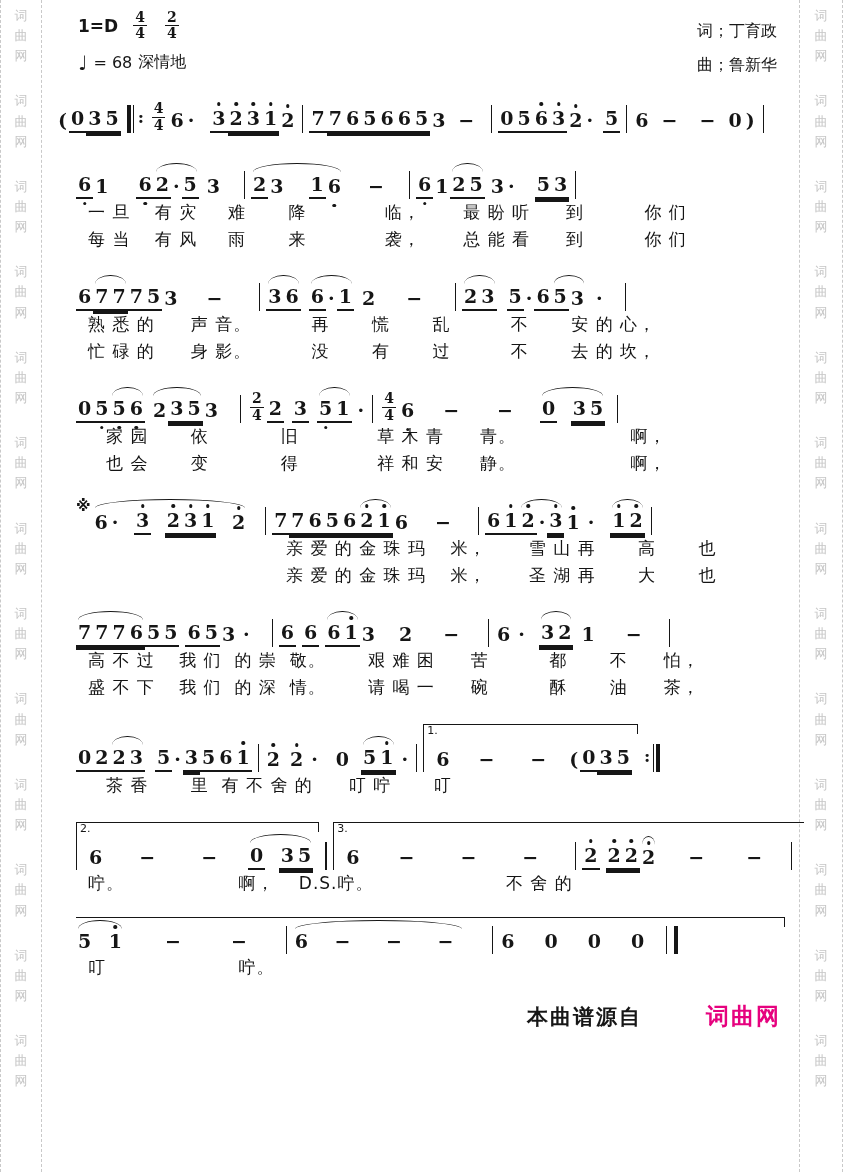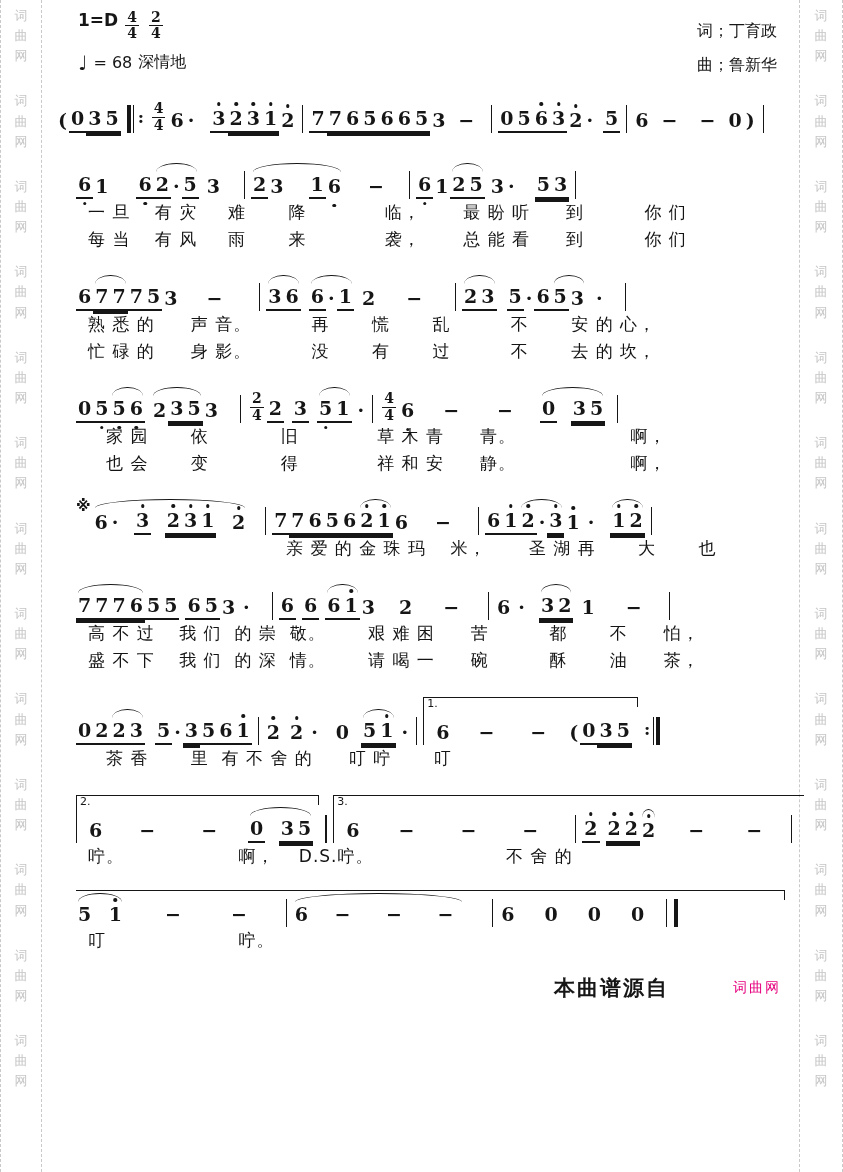--- a/index.html
+++ b/index.html
@@ -10,21 +10,21 @@
         align-items:center;padding-top:6px;box-sizing:border-box;}
   .rail-left{left:0;width:42px;border-left:1px dashed #c9c9c9;border-right:1px dashed #c9c9c9;}
   .rail-right{right:0;width:44px;border-left:1px dashed #c9c9c9;border-right:1px dashed #c9c9c9;}
   .wm-group{margin-bottom:25px;text-align:center;}
   .wm-group div{font-size:13px;line-height:1.55;color:#c6c6c6;}
   
   .content{position:absolute;left:56px;right:58px;top:0;}
   .site{margin:14px 0 0 8px;font:15px "DejaVu Sans Mono",monospace;color:#2f2f2f;}
   .title{text-align:center;margin-top:26px;font-size:36px;font-weight:800;letter-spacing:3px;}
   .meta{display:flex;justify-content:space-between;align-items:flex-start;margin:10px 8px 6px 22px;}
-  .meta-left .keyline{display:flex;align-items:flex-start;gap:4px;font-weight:bold;font-size:17px;}
+  .meta-left .keyline{display:flex;align-items:center;gap:12px;font-weight:bold;font-size:17px;}
   .meta-left .tempoline{display:flex;align-items:center;gap:6px;margin-top:9px;font-size:16px;}
   .tempo-note{font-size:20px;font-weight:bold;}
   .meta-right{text-align:right;font-size:16px;line-height:2.1;padding-top:4px;}
   .frac{display:inline-flex;flex-direction:column;align-items:center;
         font:700 14px "DejaVu Serif",serif;line-height:1.1;margin:0 3px;}
   .frac .fn{border-bottom:1.4px solid #161616;padding:0 2px;}
   .frac .fd{padding:0 2px;}
   
   #score{margin:14px 0 0 0;}
   .system{margin:0 0 20px 20px;}
@@ -65,21 +65,21 @@
   .volta::after{content:"";position:absolute;right:0;top:0;height:9px;border-right:1.6px solid #161616;}
   .volta.open::after{display:none;}
   .volta.grow{flex:1;}
   .vlabel{position:absolute;top:0;left:3px;font:400 11px "DejaVu Sans",sans-serif;line-height:1;}
   .lyrics-row{white-space:pre;font-size:17px;line-height:27px;letter-spacing:1px;
         margin-left:12px;color:#141414;}
   
   .footer{display:flex;justify-content:flex-end;align-items:center;gap:64px;
         margin-top:12px;padding-right:4px;}
   .src{font-size:21px;font-weight:800;letter-spacing:2px;}
-  .brand{font-size:14px;font-weight:400;letter-spacing:2px;}
+  .brand{font-size:23px;font-weight:700;letter-spacing:2px;}
 </style>
 </head>
 <body>
 
 <div class="page">
 
   <div class="rail rail-left" id="railL">
       <div class="wm-group">
         <div>词</div>
         <div>曲</div>
@@ -579,20 +579,21 @@
             <span class="unit">
               <span class="tok">·</span>
             </span>
             <span class="gap" style="width: 14px;"></span>
             <span class="unit slur">
               <span class="tok u2 da">1</span>
               <span class="tok u2 da">2</span>
             </span>
             <span class="bar t"></span>
           </div>
+          <div class="lyrics-row">　　　　　　　　　　　亲 爱 的 金 珠 玛　 米，　　 雪 山 再　　 高　　 也</div>
           <div class="lyrics-row">　　　　　　　　　　　亲 爱 的 金 珠 玛　 米，　　 圣 湖 再　　 大　　 也</div>
         </div>
         <div class="system">
           <div class="notes-row">
             <span class="unit slur">
               <span class="tok u2">7</span>
               <span class="tok u2">7</span>
               <span class="tok u2">7</span>
               <span class="tok u2">6</span>
             </span>

